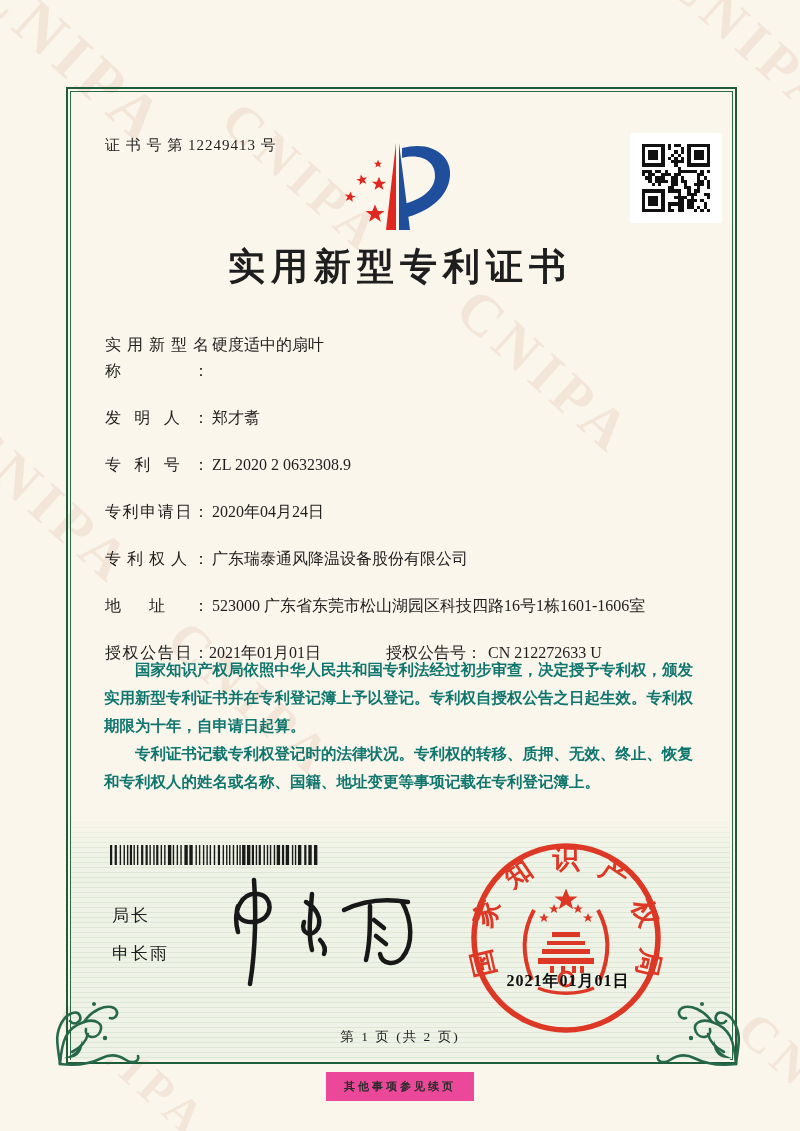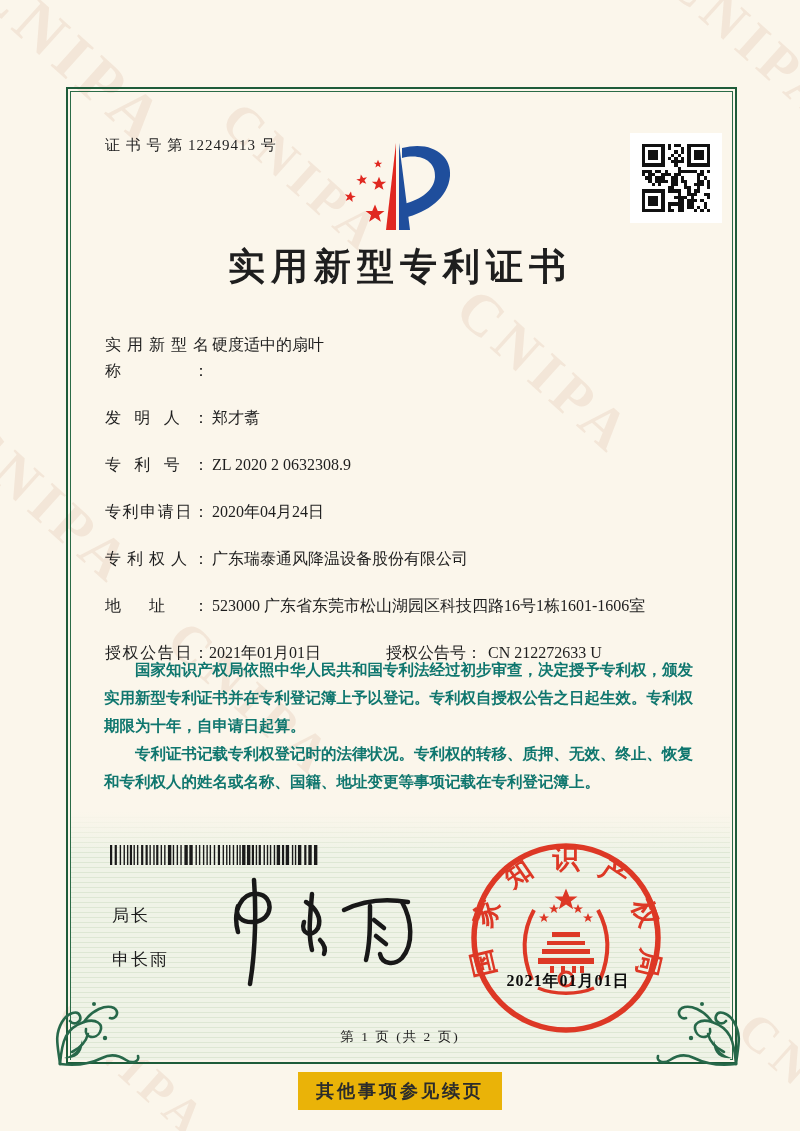--- a/index.html
+++ b/index.html
@@ -38,31 +38,31 @@
   .grant-pair2{position:absolute;left:281px;top:0;display:flex;}
   .grant-pair2 .flabel{width:96px;margin-right:6px;}
 
   .body-text{position:absolute;left:104px;top:656px;width:598px;z-index:3;
       font-size:15.5px;line-height:28px;font-weight:600;color:#0f766e;}
   .body-text p{margin:0;text-indent:2em;}
 
   .barcode{position:absolute;left:110px;top:845px;z-index:3;}
 
   .signer{position:absolute;left:112px;top:904px;z-index:3;font-size:17px;letter-spacing:2px;}
-  .signer .name{margin-top:21px;}
+  .signer .name{margin-top:15px;}
   .signature{position:absolute;left:222px;top:876px;z-index:3;}
 
   .seal{position:absolute;left:468px;top:840px;z-index:4;opacity:.95;}
   .seal-date{position:absolute;left:478px;top:971px;width:180px;text-align:center;z-index:5;
       font-size:16px;font-weight:bold;color:#0d0d0d;letter-spacing:1px;}
 
   .page-info{position:absolute;left:0;right:0;top:1028px;text-align:center;font-size:13.5px;
       letter-spacing:2px;z-index:3;font-family:Liberation Serif, serif;}
   .continuation{position:absolute;left:50%;transform:translateX(-50%);top:1072px;z-index:3;
-      background:#eab308;padding:7px 18px;font-size:18px;letter-spacing:3px;font-weight:600;color:#2b2b2b;}
+      background:#ec4899;padding:7px 18px;font-size:11px;letter-spacing:3px;font-weight:600;color:#2b2b2b;}
 
   .flourish{position:absolute;z-index:4;}
   .flourish.right{transform:scaleX(-1);}
 </style>
 </head>
 <body>
 
 <div id="paper">
 
   <div class="wm" style="left:-46px;top:18px;font-size:64px;">CNIPA</div>

